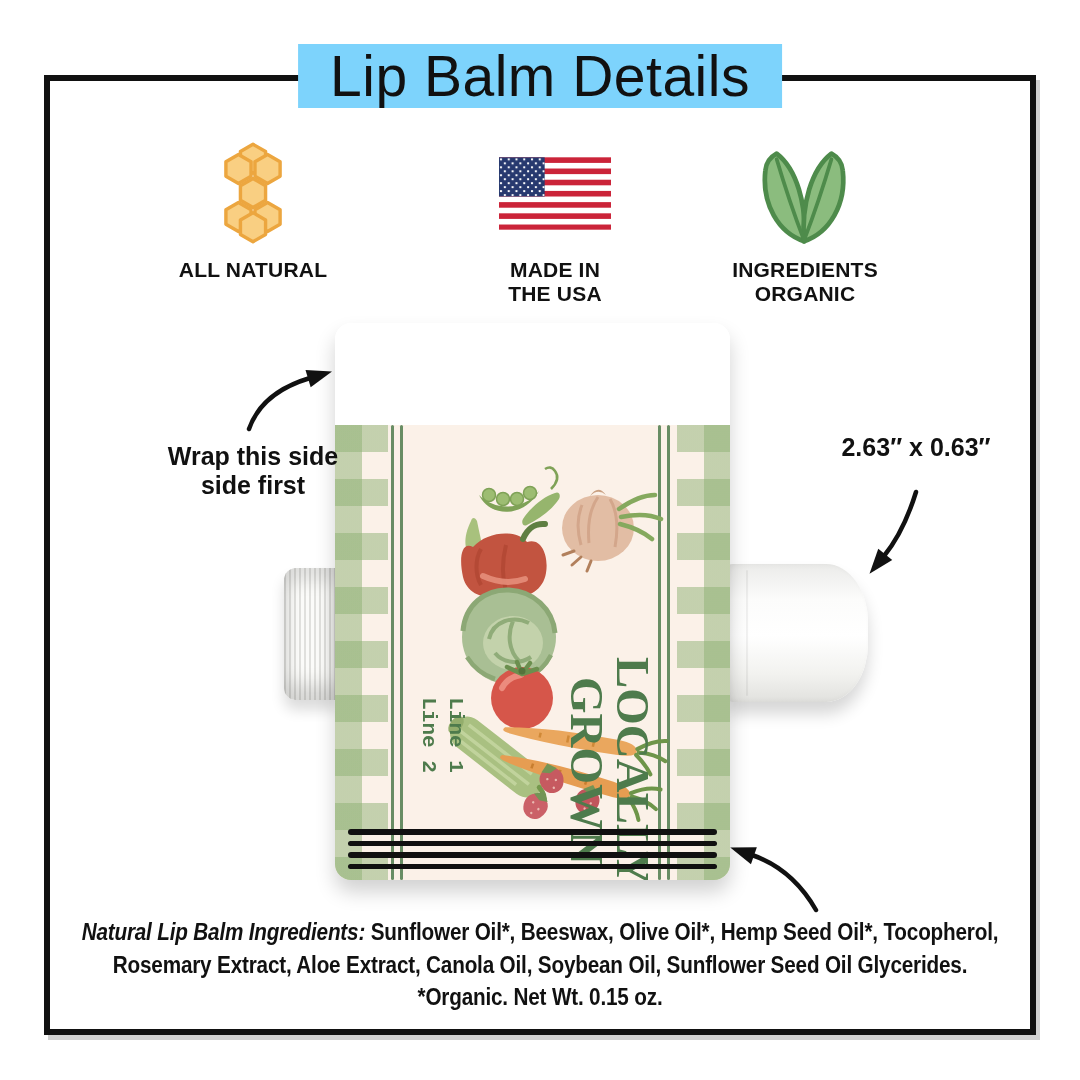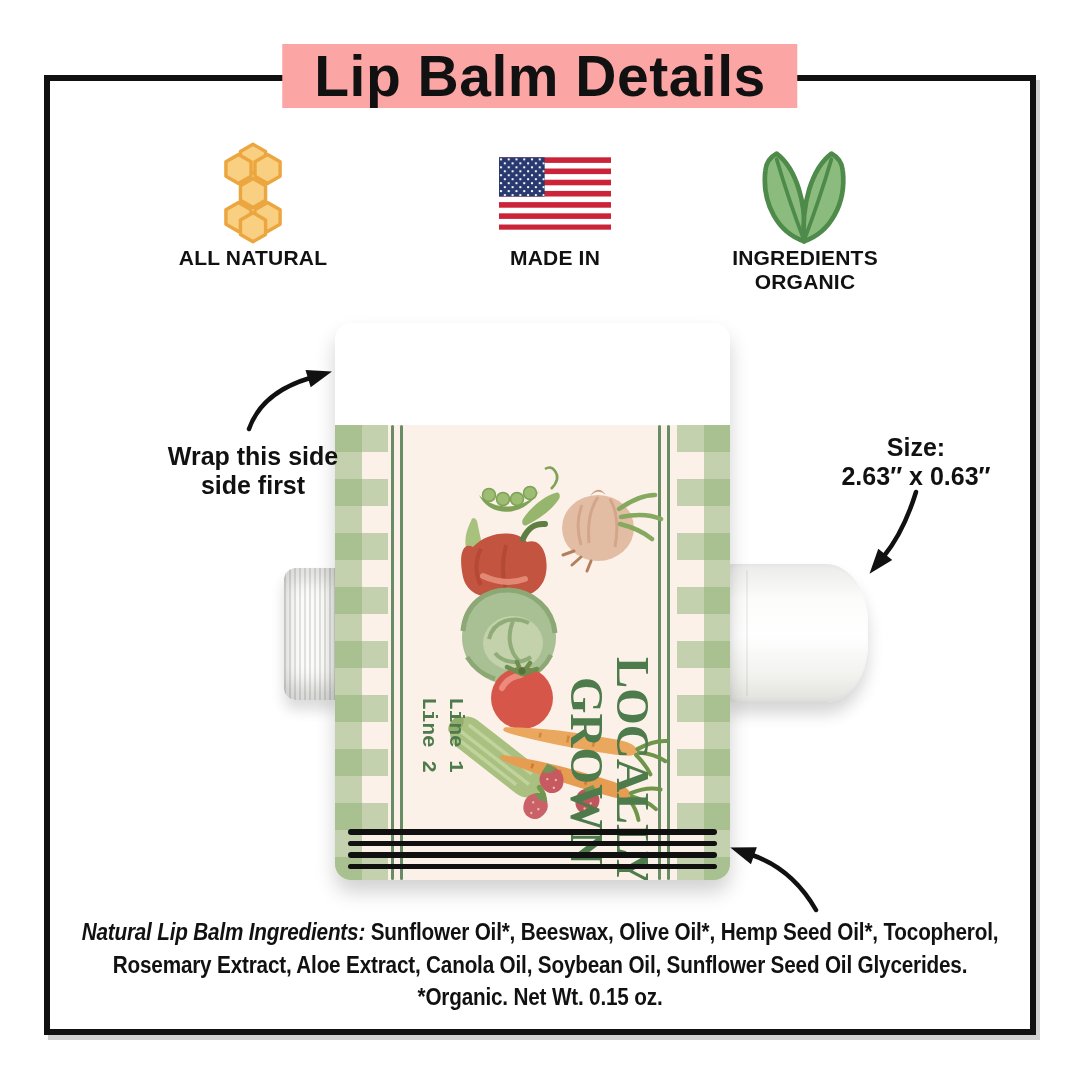--- a/index.html
+++ b/index.html
@@ -2,26 +2,26 @@
 <html style="--ink: #111111; --accent_green: #4e7b4c; --gingham_green: #a3bf92; --label_cream: #fbf1e8; --honeycomb_fill: #f9cf82; --honeycomb_stroke: #eca63f; --leaf_fill: #8bbc7e; --leaf_stroke: #4e8b4b; --flag_red: #cb2439; --flag_blue: #27396f;"><head>
 <meta charset="utf-8">
 <style>
   html,body{margin:0;padding:0;background:#fff;}
   #canvas{position:relative;width:1080px;height:1080px;background:#fff;overflow:hidden;
           font-family:"Liberation Sans",sans-serif;color:var(--ink,#111);}
   
   .frame{position:absolute;left:44px;top:75px;width:992px;height:960px;box-sizing:border-box;
          border:6px solid var(--ink,#111);box-shadow:4px 5px 0 rgba(0,0,0,.18);}
   .page-title{position:absolute;left:50%;top:44px;transform:translateX(-50%);
-              background:#fca5a5;padding:0 32px;white-space:nowrap;z-index:5;
-              font-size:57px;font-weight:700;letter-spacing:.5px;line-height:64px;}
+              background:#7dd3fc;padding:0 32px;white-space:nowrap;z-index:5;
+              font-size:57px;font-weight:400;letter-spacing:.5px;line-height:64px;}
   
   .feature{position:absolute;width:230px;top:140px;text-align:center;}
   .feature .icon{display:flex;justify-content:center;align-items:flex-end;height:106px;}
-  .feature .flabel{font-size:21px;font-weight:700;line-height:1.15;letter-spacing:.2px;}
+  .feature .flabel{margin-top:12px;font-size:21px;font-weight:700;line-height:1.15;letter-spacing:.2px;}
   #feat-beeswax{left:138px;} #feat-usa{left:440px;} #feat-organic{left:690px;}
   
   .tube-knob{position:absolute;left:284px;top:568px;width:54px;height:132px;
     background:repeating-linear-gradient(90deg,#e0e0dd 0 2px,#fbfbf9 2px 5px);
     border-radius:12px 0 0 12px;
     box-shadow:inset 0 14px 16px rgba(0,0,0,.10),inset 0 -16px 18px rgba(0,0,0,.14),0 10px 14px rgba(0,0,0,.14);}
   .tube-cap{position:absolute;left:726px;top:564px;width:142px;height:138px;
     background:linear-gradient(180deg,#ebebe9 0%,#fcfcfb 26%,#ffffff 52%,#f2f2ef 80%,#e1e1de 100%);
     border-radius:6px 42px 42px 6px / 6px 58px 58px 6px;
     box-shadow:0 12px 16px rgba(0,0,0,.16),inset 3px 0 6px rgba(0,0,0,.06);}
@@ -104,20 +104,21 @@
           <pattern id="stars" width="9" height="9.2" patternUnits="userSpaceOnUse">
             <circle cx="2.3" cy="2.4" r="1.35" fill="#fff"></circle>
             <circle cx="6.8" cy="7" r="1.35" fill="#fff"></circle>
           </pattern>
         </defs>
         <rect width="53" height="45.5" fill="url(#stars)"></rect>
       </svg>
     </div>
     <div class="flabel">
       <div>MADE IN</div>
+      <div>THE USA</div>
     </div>
   </div>
 
   <div class="feature" id="feat-organic">
     <div class="icon" aria-label="leaves-icon">
       <svg width="106" height="100" viewBox="0 0 112 106">
         <g style="fill:var(--leaf_fill,#8bbc7e);stroke:var(--leaf_stroke,#4e8b4b);stroke-width:5;stroke-linejoin:round;stroke-linecap:round">
           <path d="M55,101 C28,92 10,62 14,26 Q15,14 26,8 C47,24 58,62 55,101 Z"></path>
           <path d="M55,101 C82,92 100,62 96,26 Q95,14 84,8 C63,24 52,62 55,101 Z"></path>
         </g>
@@ -244,21 +245,20 @@
           <div></div>
       </div>
     </div>
   </div>
 
   <div class="ann" id="ann-wrap">
     <div>Wrap this side</div>
     <div>side first</div>
   </div>
   <div class="ann" id="ann-size">
-    <div>Size:</div>
     <div>2.63″ x 0.63″</div>
   </div>
 
   <svg class="arrows">
     <defs>
       <marker id="ah" markerUnits="userSpaceOnUse" markerWidth="28" markerHeight="22" refX="3" refY="10" orient="auto">
         <path d="M1,1 L26,10 L1,19 Z" fill="#111"></path>
       </marker>
     </defs>
     <path d="M249,429 C258,403 280,387 310,378" fill="none" stroke="#111" stroke-width="4.5" stroke-linecap="round" marker-end="url(#ah)"></path>

